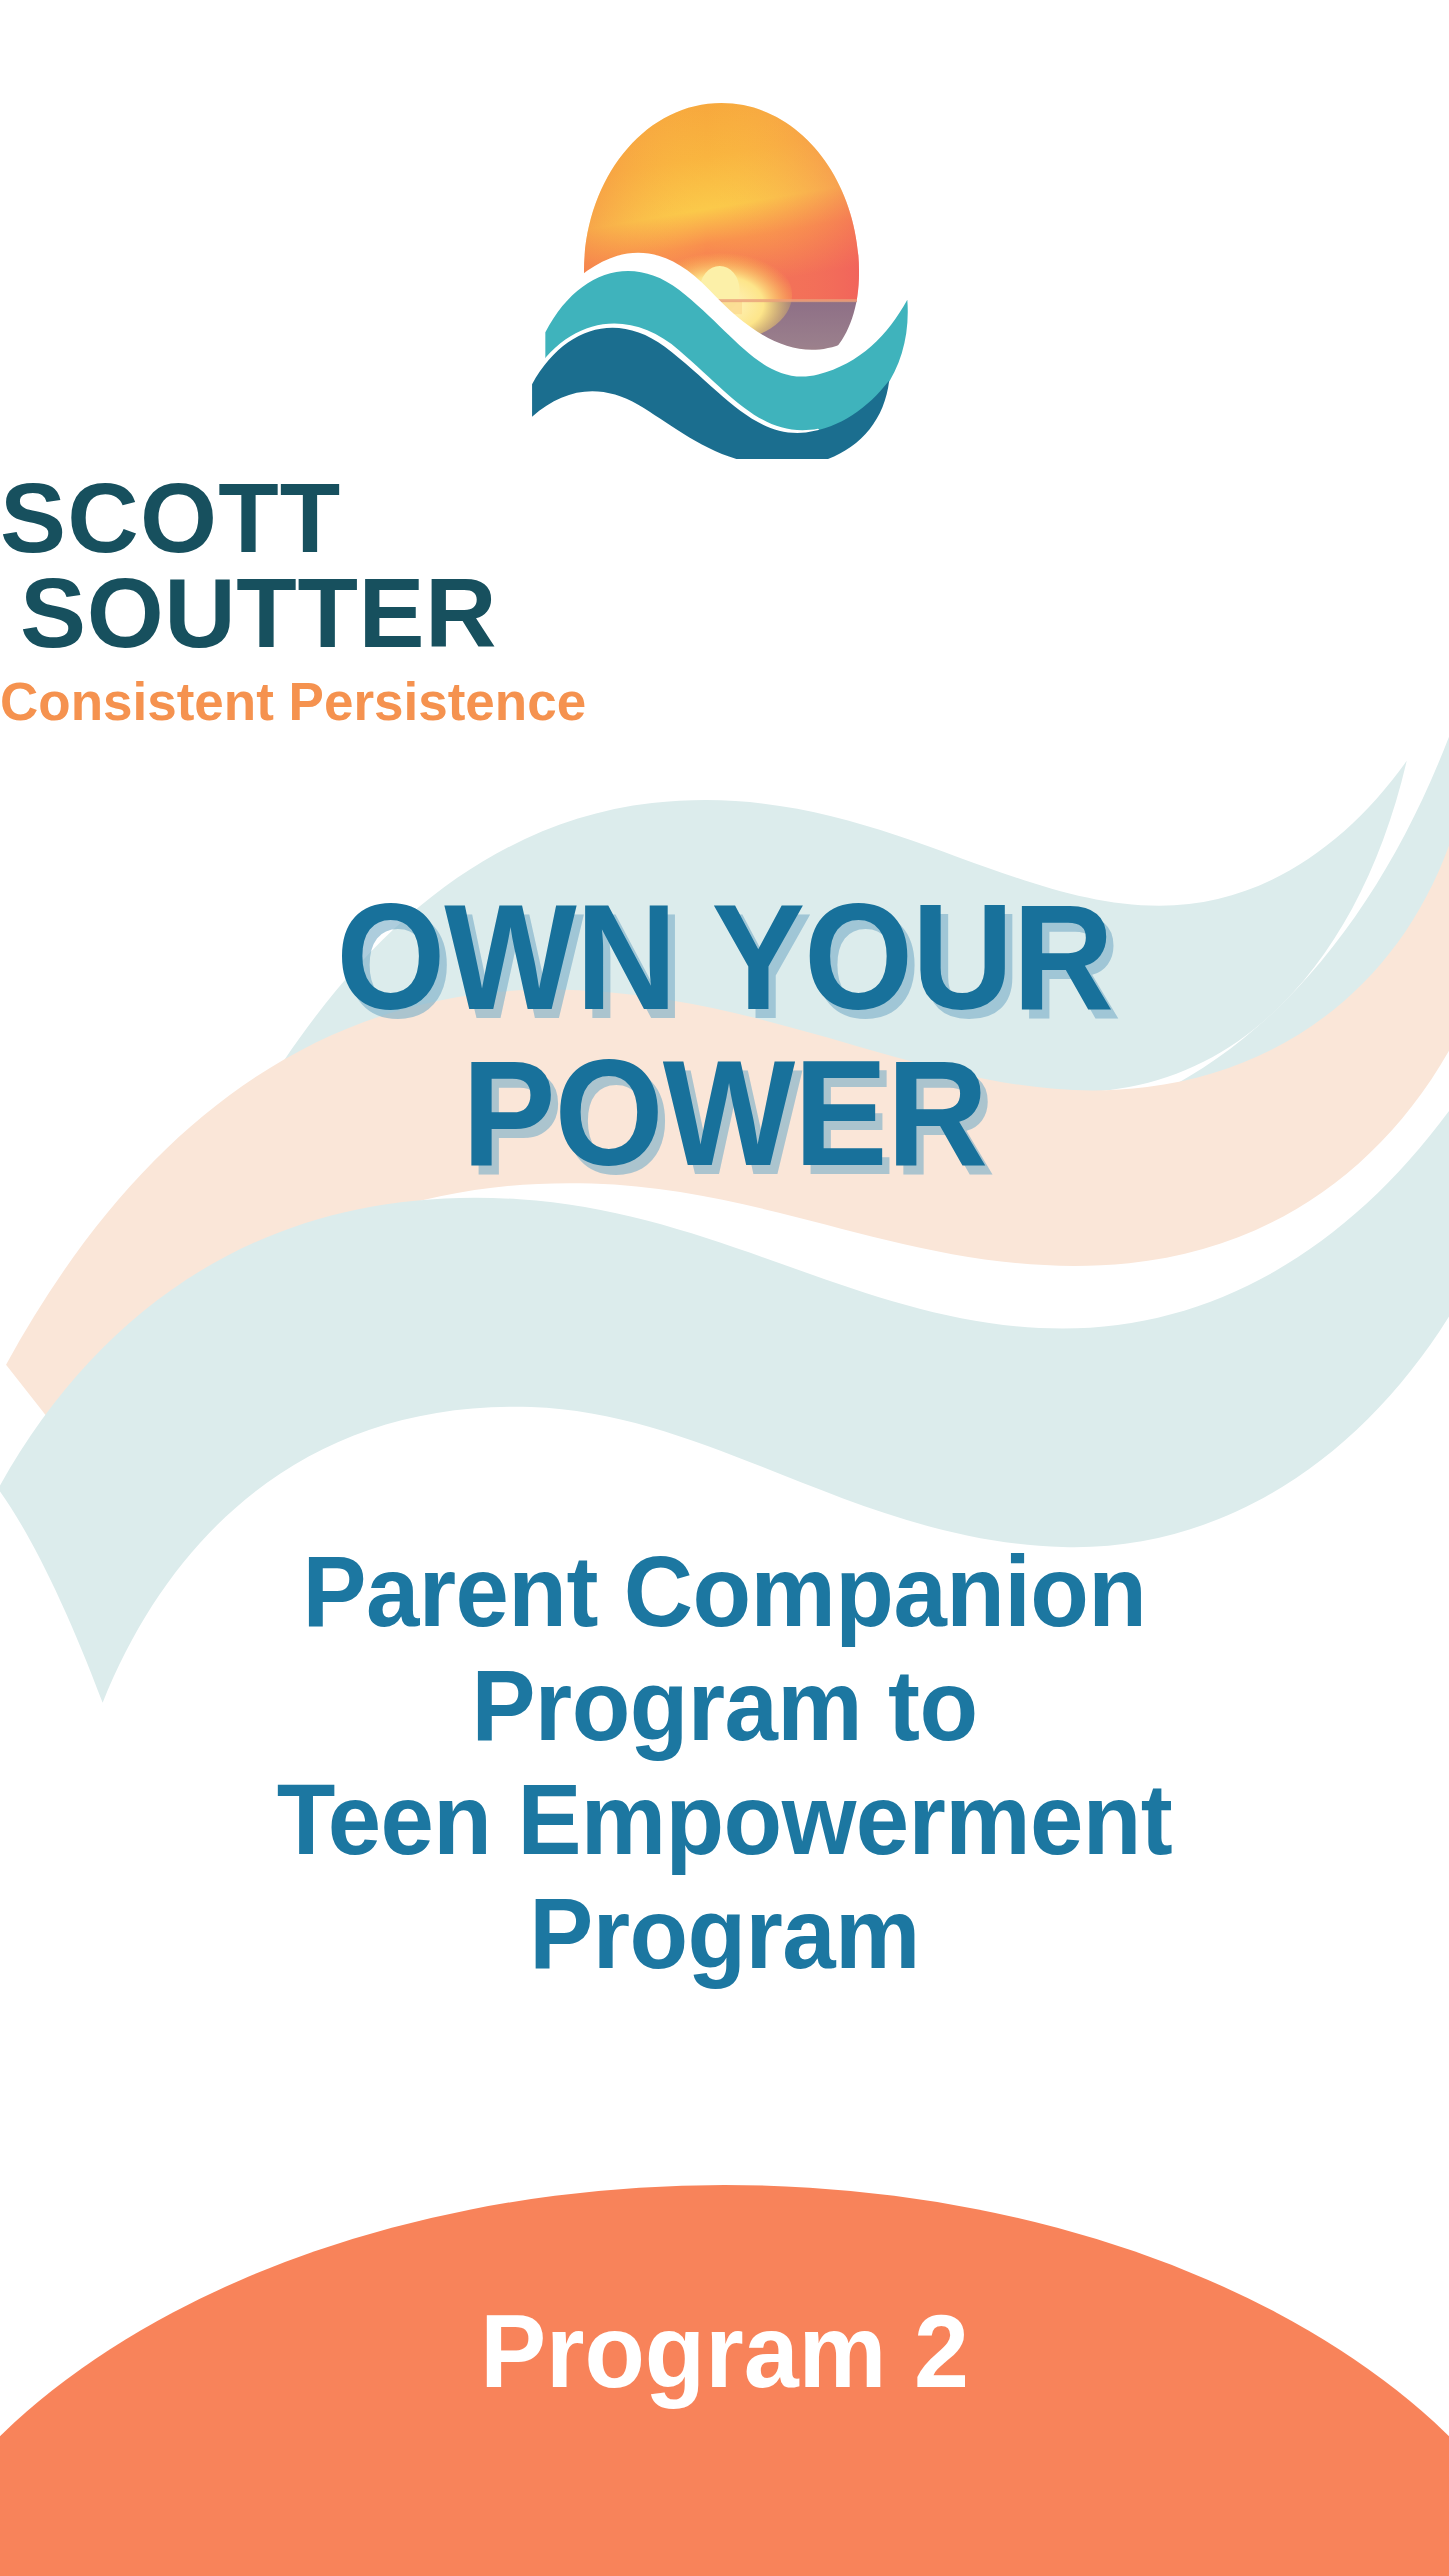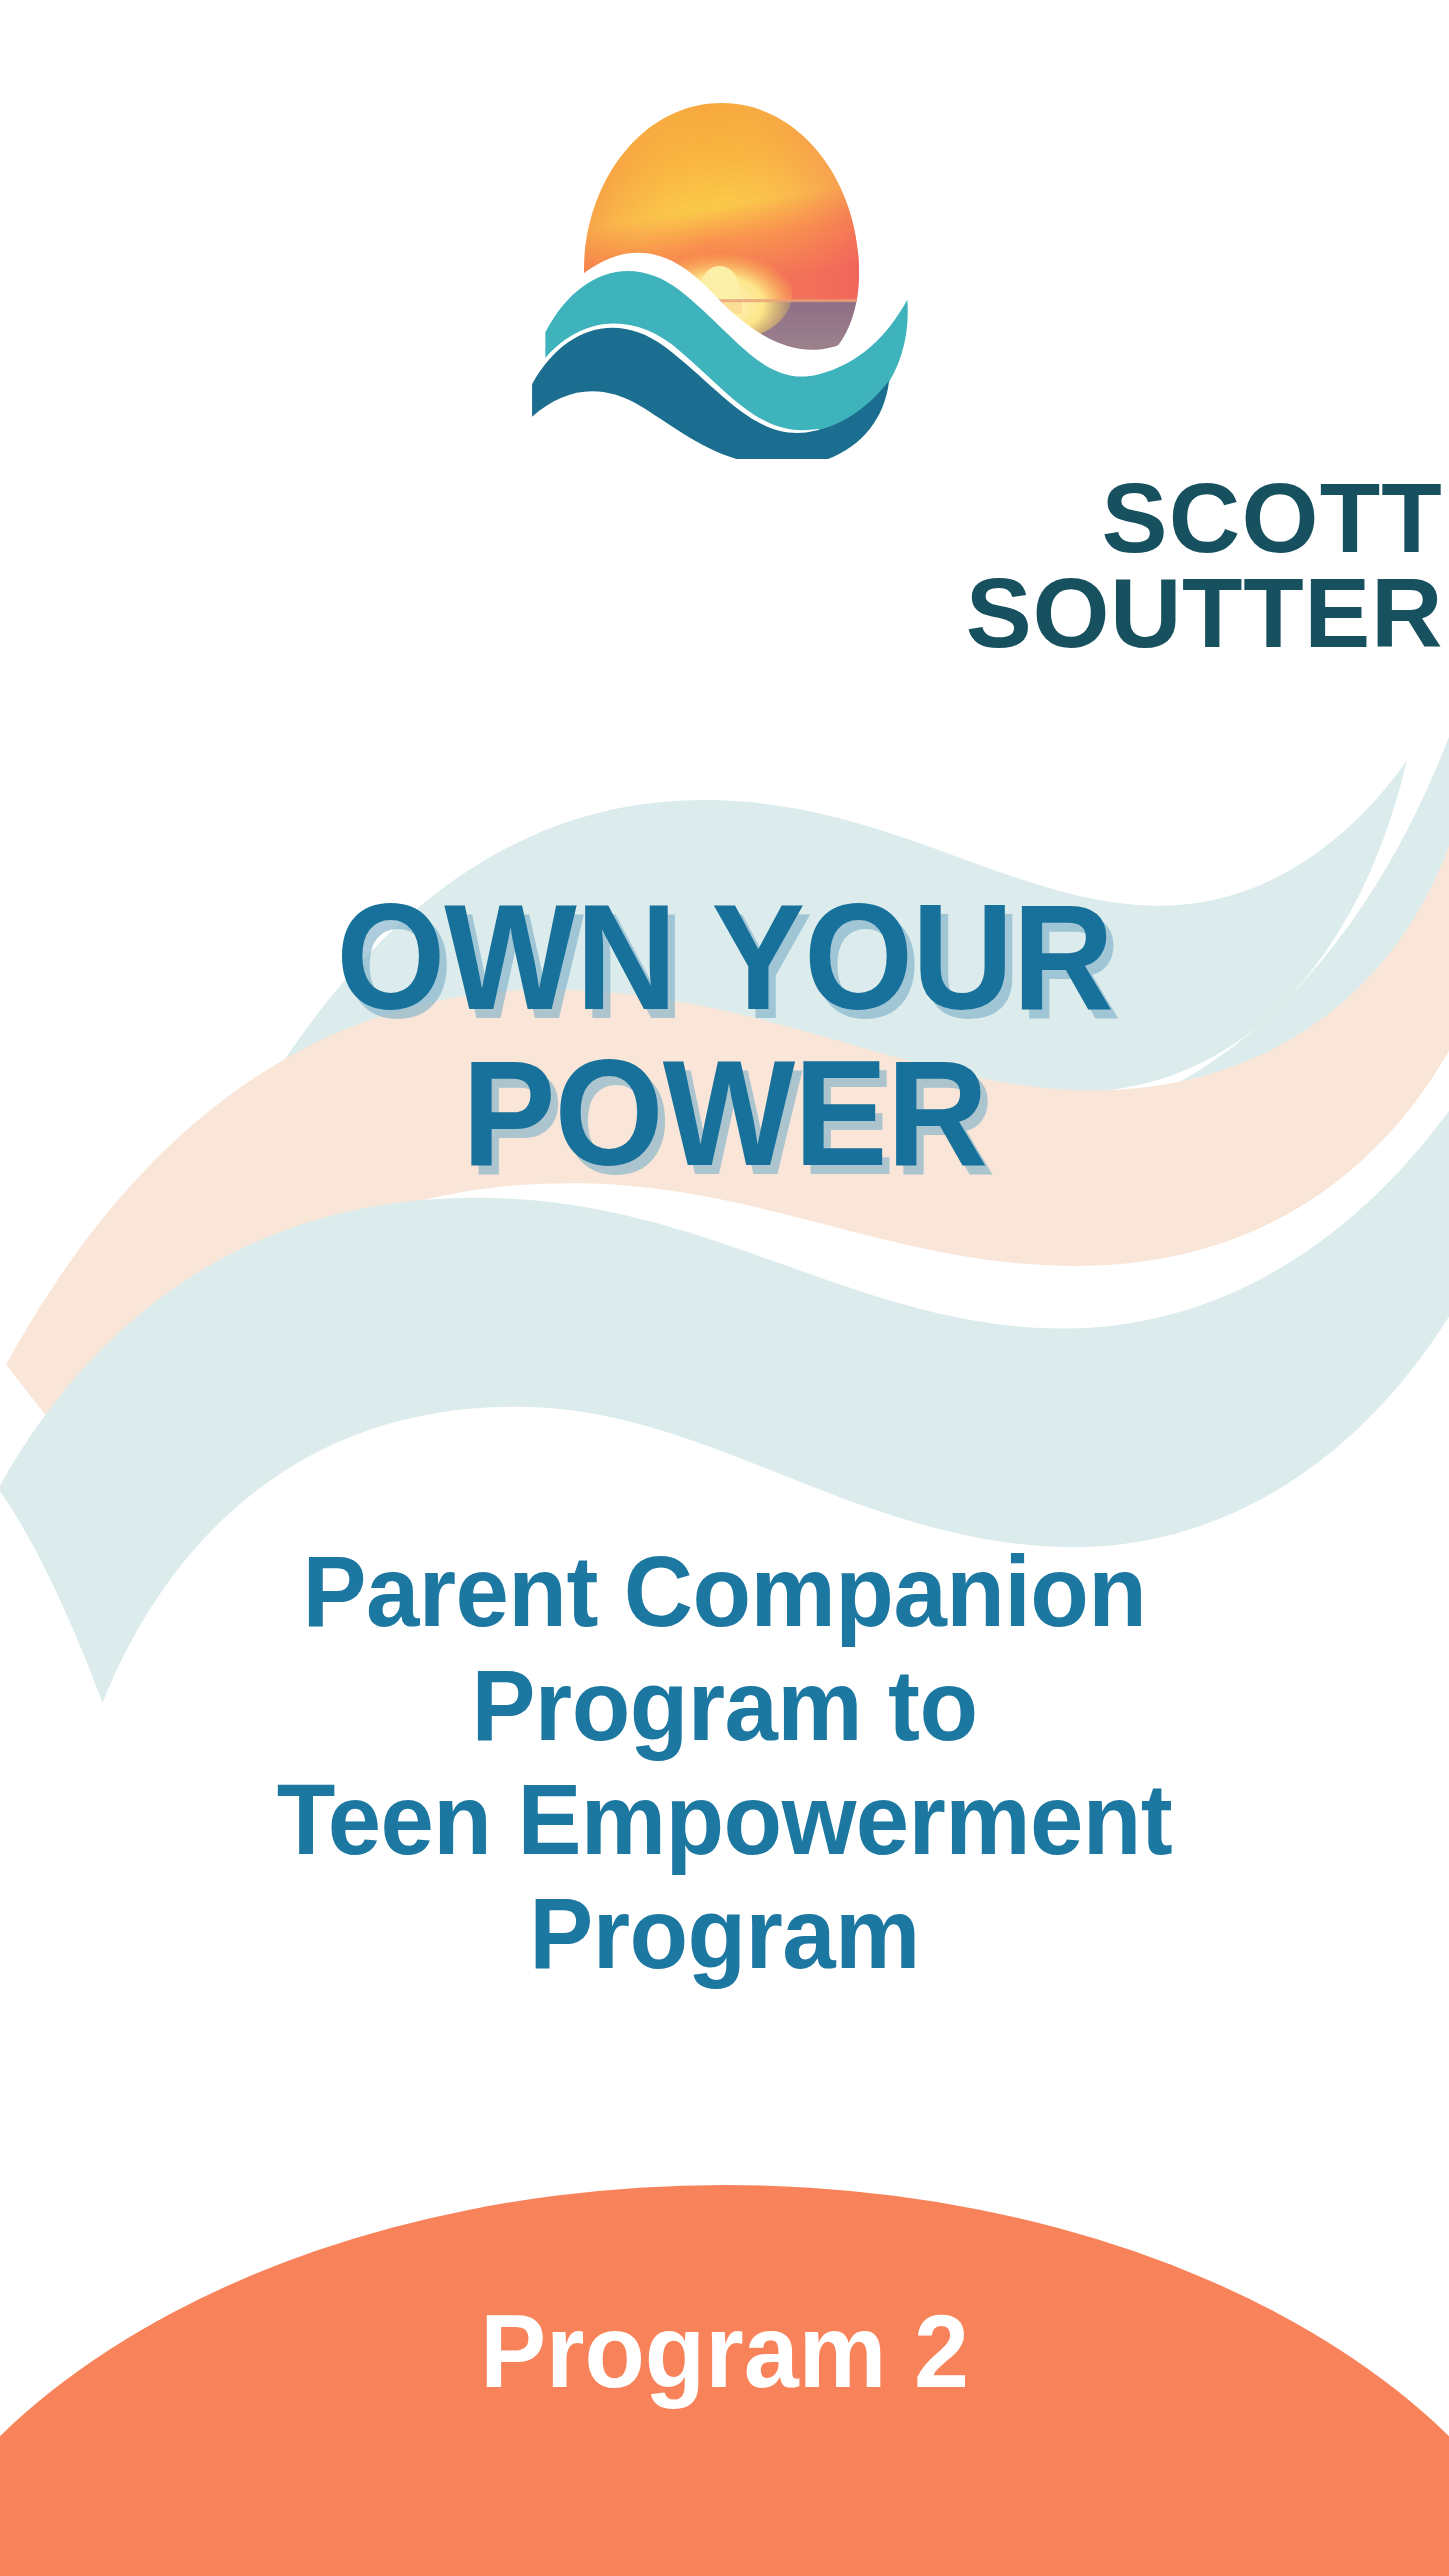--- a/index.html
+++ b/index.html
@@ -29,21 +29,21 @@
     height: 2576px;
     pointer-events: none;
   }
 
   
   .logo-block {
     position: absolute;
     left: 0;
     top: 91px;
     width: 1443px;
-    text-align: right;
+    text-align: left;
   }
   .logo-mark {
     display: block;
     margin: 0 auto;
     width: 483px;
     height: 368px;
   }
   .logo-wordmark {
     margin-top: 11px;
     color: #17505E;
@@ -240,20 +240,21 @@
                C 668,566 600,620 512,622
                C 396,624 330,560 262,520
                C 200,484 140,492 86,540 Z"></path>
     </svg>
 
     <div class="logo-wordmark">
       <div class="line1">SCOTT</div>
       <div class="line2">SOUTTER</div>
     </div>
 
+    <div class="logo-tagline">Consistent Persistence</div>
   </div>
 
   <div class="headline">
     <span class="hl-line">OWN YOUR</span>
     <span class="hl-line">POWER</span>
   </div>
 
   <div class="subtitle">
     <span class="sub-line">Parent Companion</span>
     <span class="sub-line">Program to</span>

